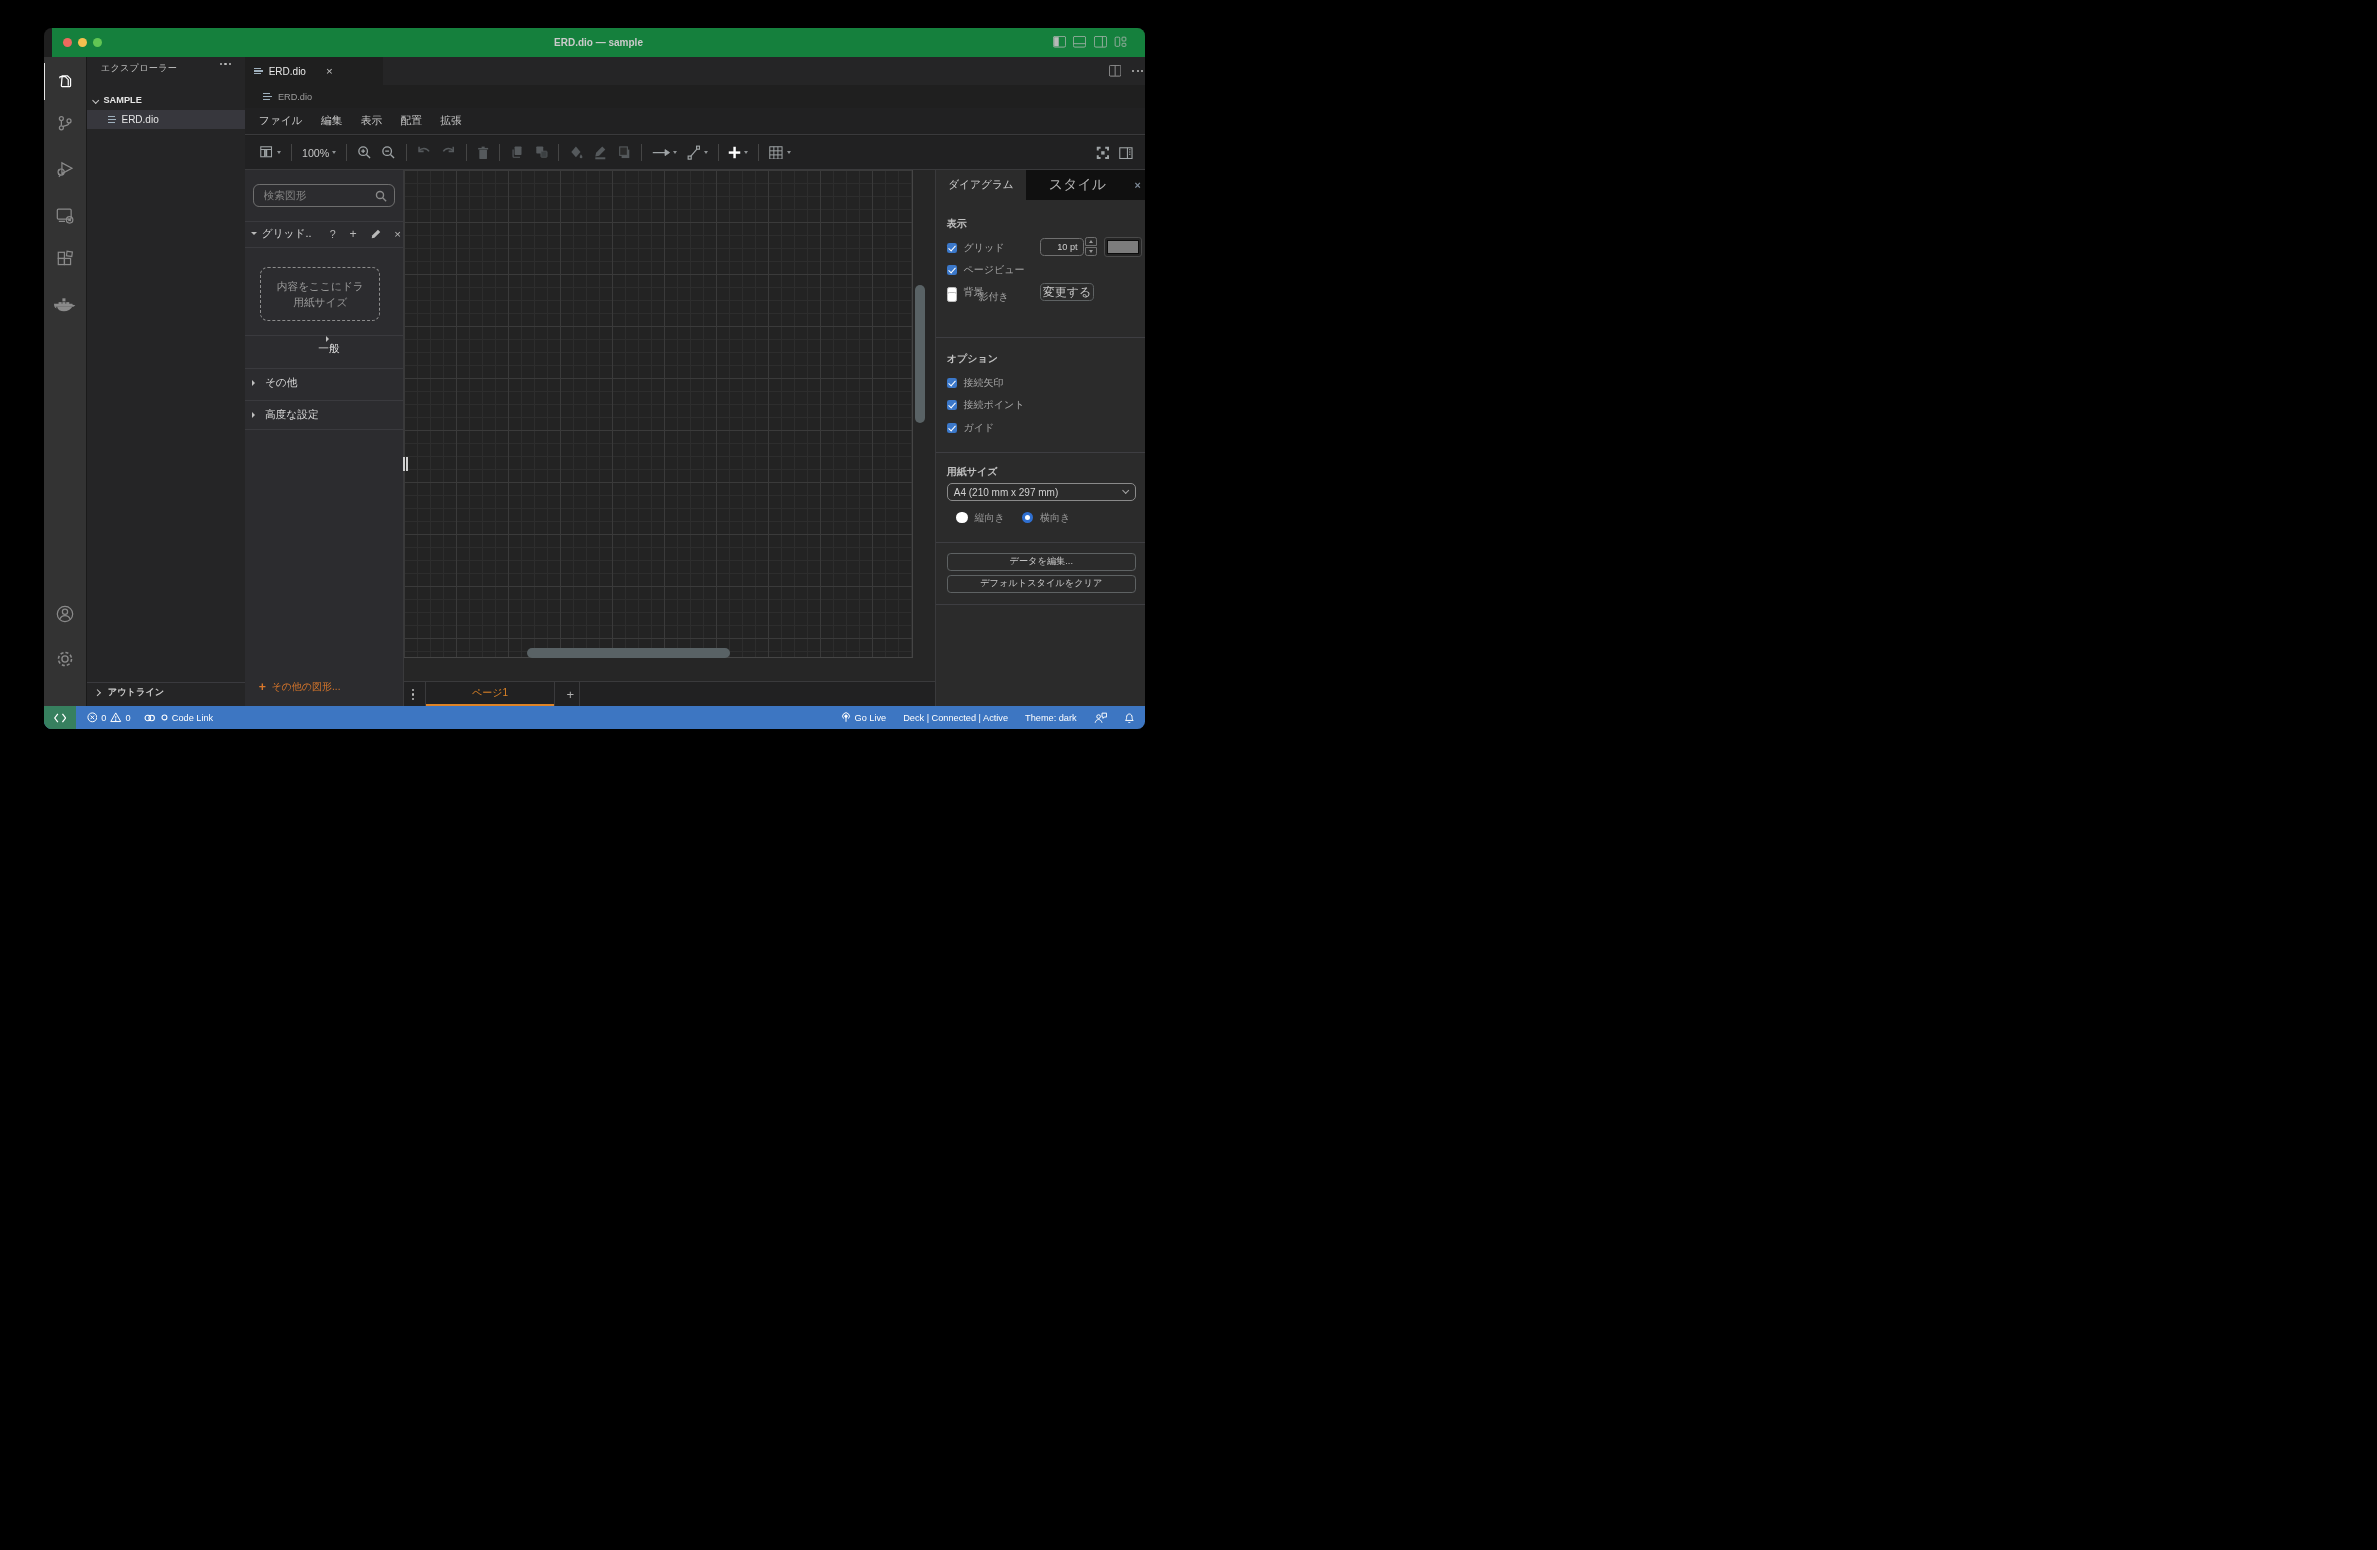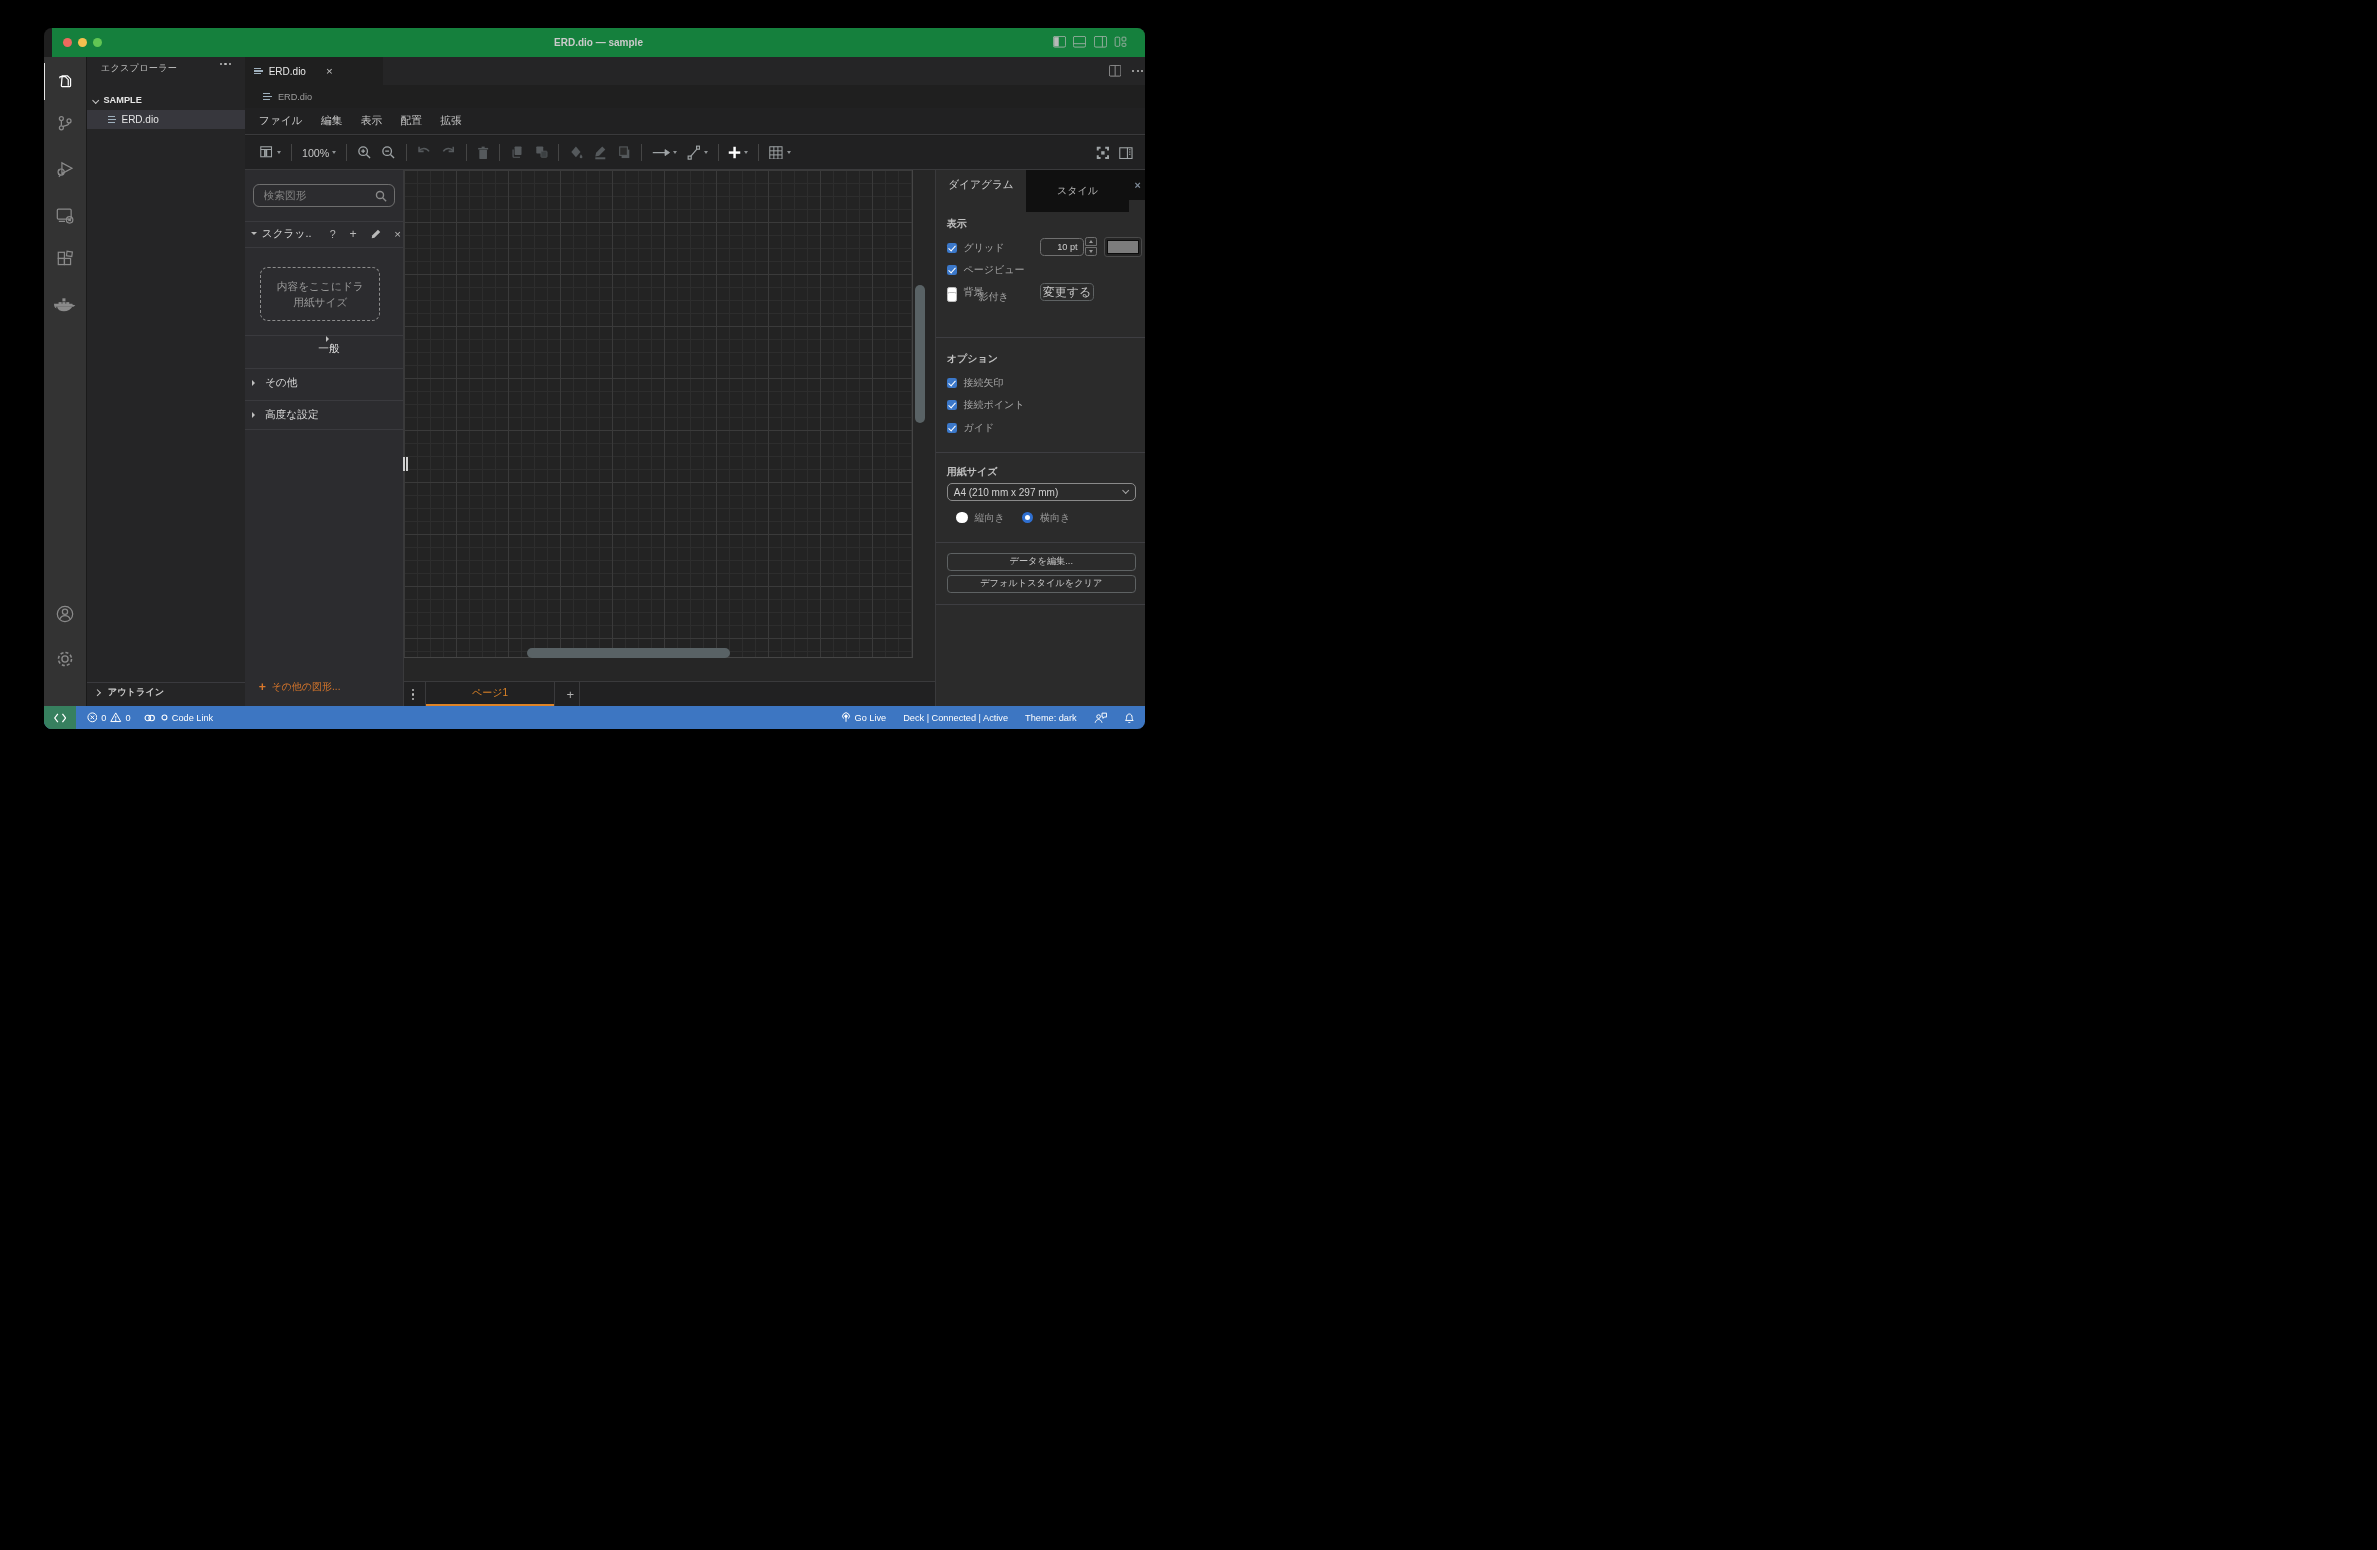--- a/index.html
+++ b/index.html
@@ -104,22 +104,22 @@
     border-bottom:2.3px solid #de8326; color:#de8326; font-size:10px; }
   #pagebar-menu { position:absolute; left:7.7px; top:6.9px; }
   #page-add { position:absolute; left:157px; top:0; width:18.4px; height:100%; display:flex; align-items:center; justify-content:center;
     color:#b0b0b0; font-size:13px; }
 
   
   #format-panel { position:absolute; right:0; top:0; bottom:0; width:210px; background:#2b2b2b; border-left:0.8px solid #3a3a3c; }
   #fp-tabs { position:absolute; left:0; top:0; right:0; height:30px; }
   #fp-tab-diagram { position:absolute; left:0; top:0; width:90px; height:30px; display:flex; align-items:center; justify-content:center;
     color:#d0d0d0; font-size:10.7px; background:#2b2b2b; }
-  #fp-tab-style { position:absolute; left:90px; top:0; width:103px; height:42px; display:flex; align-items:center; justify-content:center;
-    color:#b5b5b5; font-size:10px; background:#101010; }
+  #fp-tab-style { position:absolute; left:90px; top:0; width:103px; height:30px; display:flex; align-items:center; justify-content:center;
+    color:#b5b5b5; font-size:14px; background:#101010; }
   #fp-close { position:absolute; left:193px; top:0; width:17px; height:30px; display:flex; align-items:center; justify-content:center;
     background:#101010; color:#7f8b99; font-size:10.7px; font-weight:bold; }
   .fp-header { position:absolute; left:10.7px; color:#c0c0c0; font-size:10px; font-weight:bold; }
   .fp-row { position:absolute; left:0; right:0; height:22px; display:flex; align-items:center; }
   .fp-label { color:#a6a6a6; font-size:10px; margin-left:6.1px; }
   .fp-div { position:absolute; left:0; right:0; height:0.8px; background:#3e3e42; }
   .cbx { width:10.7px; height:10.7px; border-radius:2.3px; margin-left:10.7px; flex:0 0 auto; position:relative; }
   .cbx.on { background:#3b78ca; }
   .cbx.off { background:#ffffff; border:0.8px solid #bdbdbd; }
   .cbx.on:after { content:""; position:absolute; left:3.1px; top:1.1px; width:3.1px; height:6.1px;
@@ -465,21 +465,21 @@
           <span class="abs" style="right:6.9px; top:5.4px;">
             <svg width="12.3" height="12.3" viewBox="0 0 16 16" fill="none" stroke="#8a8a8a" stroke-width="1.8">
                 <circle cx="6.5" cy="6.5" r="4.6"></circle>
                 <line x1="10" y1="10" x2="14.5" y2="14.5"></line>
               </svg>
           </span>
         </div>
         <div class="sp-divider" style="top:51px;"></div>
         <div id="scratch-header">
           <i class="tri down" style="margin-left:6.1px;"></i>
-          <span id="scratch-title">スクラッ..</span>
+          <span id="scratch-title">グリッド..</span>
           <span class="scratch-act" style="margin-left:18.4px;">?</span>
           <span class="scratch-act" style="margin-left:13.8px; font-size:12.3px;">+</span>
           <span class="scratch-act" style="margin-left:13.8px;">
             <svg width="10" height="10" viewBox="0 0 13 13" fill="#b9b9b9">
                 <path d="M9 1l3 3-7.5 7.5L1 12l.5-3.5z"></path>
               </svg>
           </span>
           <span class="scratch-act" style="margin-left:13.8px; font-size:11.5px;">×</span>
         </div>
         <div class="sp-divider" style="top:77px;"></div>

